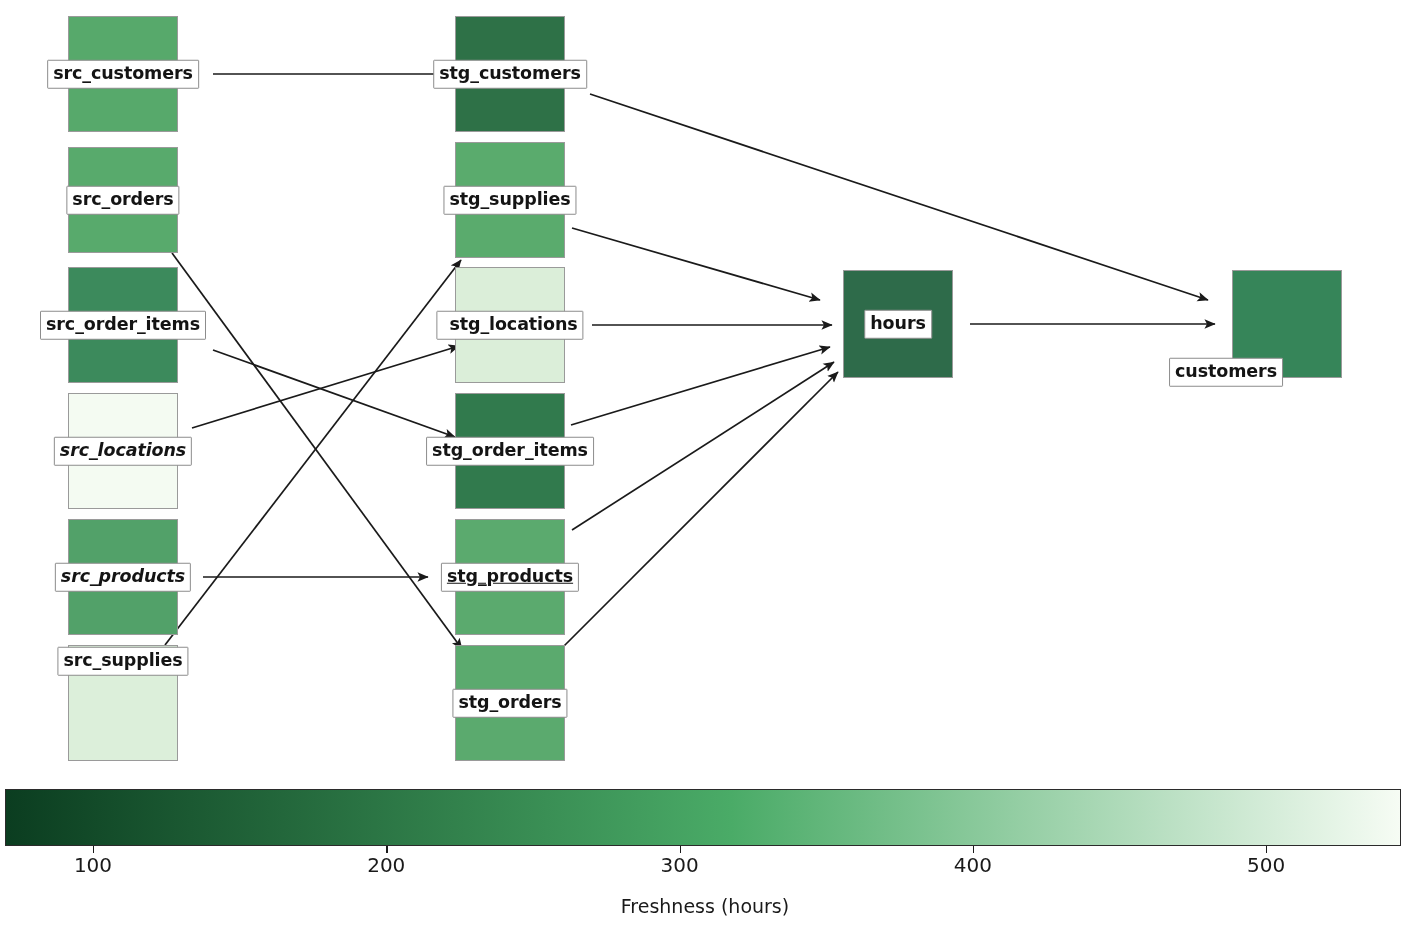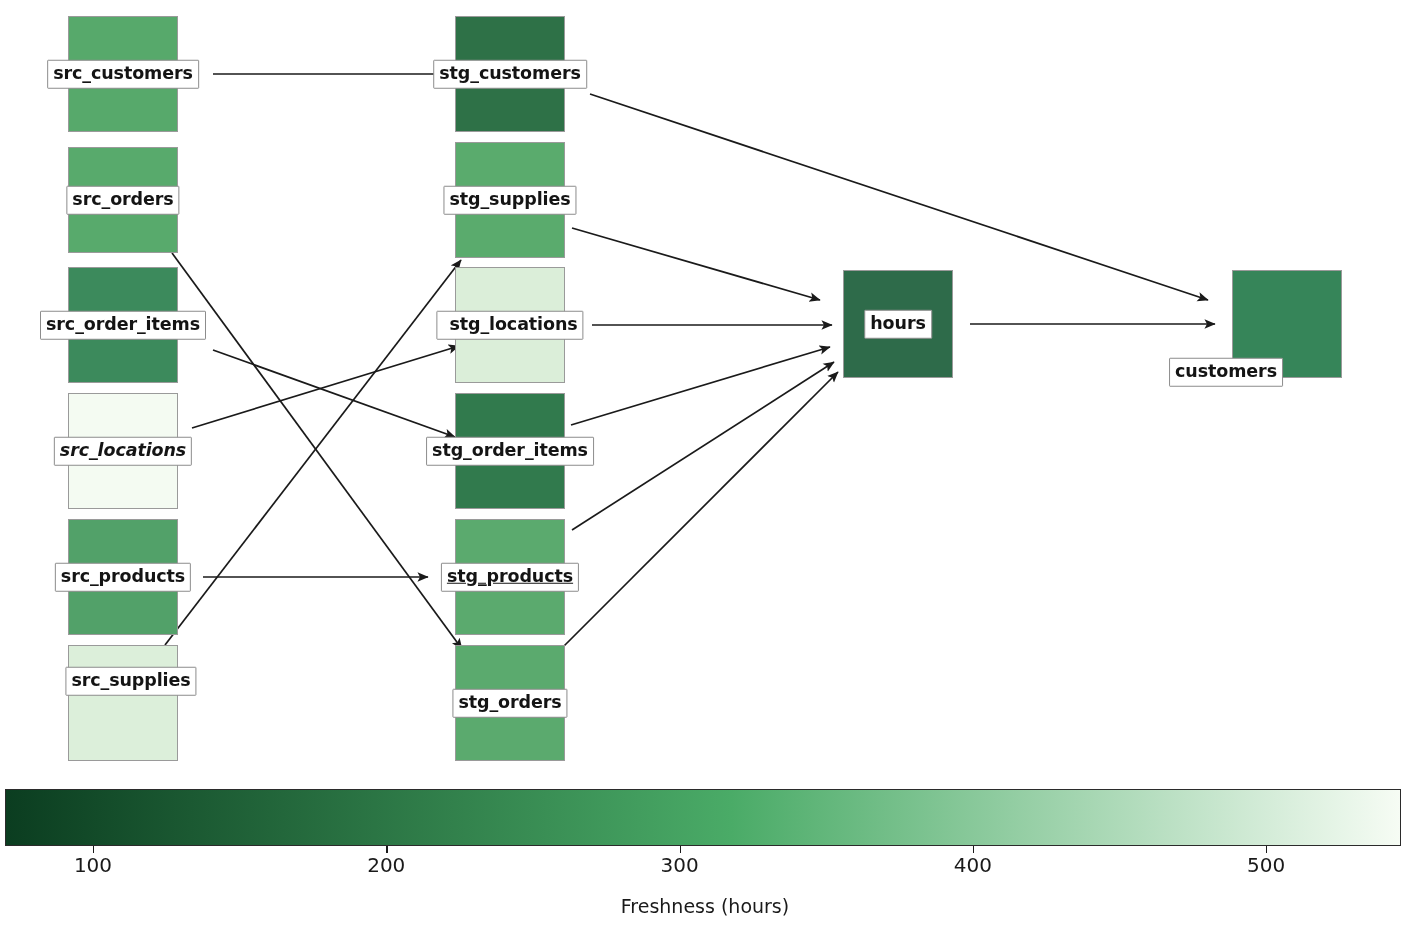--- a/index.html
+++ b/index.html
@@ -127,23 +127,23 @@
   <div id="node-group">
       <div class="node" style="left: 68px; top: 16px; width: 110px; height: 116px; background: rgb(87, 169, 107);"></div>
       <div class="node-label" style="left: 123px; top: 74px;">src_customers</div>
       <div class="node" style="left: 68px; top: 147px; width: 110px; height: 106px; background: rgb(88, 170, 108);"></div>
       <div class="node-label" style="left: 123px; top: 200px;">src_orders</div>
       <div class="node" style="left: 68px; top: 267px; width: 110px; height: 116px; background: rgb(60, 138, 92);"></div>
       <div class="node-label" style="left: 123px; top: 325px;">src_order_items</div>
       <div class="node" style="left: 68px; top: 393px; width: 110px; height: 116px; background: rgb(244, 251, 242);"></div>
       <div class="node-label" style="left: 123px; top: 451px; font-style: italic;">src_locations</div>
       <div class="node" style="left: 68px; top: 519px; width: 110px; height: 116px; background: rgb(82, 161, 105);"></div>
-      <div class="node-label" style="left: 123px; top: 577px;">src_products</div>
+      <div class="node-label" style="left: 123px; top: 577px; font-style: italic;">src_products</div>
       <div class="node" style="left: 68px; top: 645px; width: 110px; height: 116px; background: rgb(220, 239, 218);"></div>
-      <div class="node-label" style="left: 123px; top: 681px; margin-left: 8px;">src_supplies</div>
+      <div class="node-label" style="left: 123px; top: 661px;">src_supplies</div>
       <div class="node" style="left: 455px; top: 16px; width: 110px; height: 116px; background: rgb(46, 113, 71);"></div>
       <div class="node-label" style="left: 510px; top: 74px;">stg_customers</div>
       <div class="node" style="left: 455px; top: 142px; width: 110px; height: 116px; background: rgb(90, 171, 109);"></div>
       <div class="node-label" style="left: 510px; top: 200px;">stg_supplies</div>
       <div class="node" style="left: 455px; top: 267px; width: 110px; height: 116px; background: rgb(219, 238, 217);"></div>
       <div class="node-label" style="left: 510px; top: 325px; padding-left: 12px;">stg_locations</div>
       <div class="node" style="left: 455px; top: 393px; width: 110px; height: 116px; background: rgb(49, 122, 77);"></div>
       <div class="node-label" style="left: 510px; top: 451px;">stg_order_items</div>
       <div class="node" style="left: 455px; top: 519px; width: 110px; height: 116px; background: rgb(91, 170, 110);"></div>
       <div class="node-label" style="left: 510px; top: 577px; text-decoration: underline;">stg_products</div>

